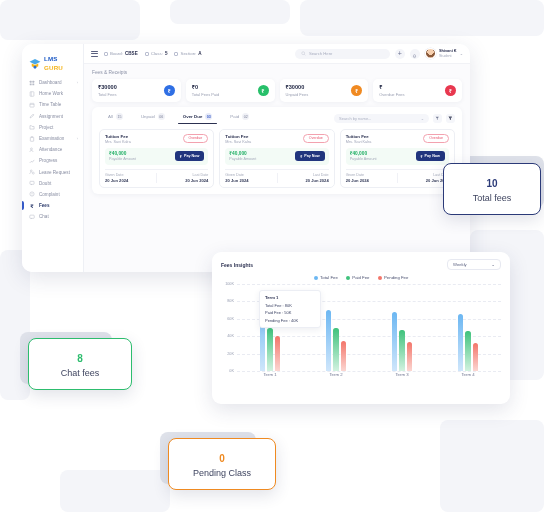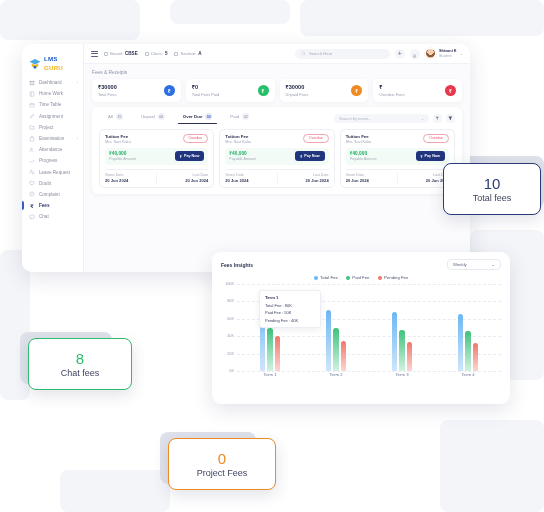--- a/index.html
+++ b/index.html
@@ -165,21 +165,21 @@
     box-shadow:0 2px 6px rgba(40,50,90,.08);}
   .tt-t{ font-size:4.2px; font-weight:bold; color:#2b3050; margin-bottom:2.5px;}
   .tt-r{ font-size:4px; color:#3d4465; margin-top:2.5px;}
 
   
   .callout{
     position:absolute; background:#fff; border-radius:8px;
     display:flex; flex-direction:column; align-items:center; justify-content:center;
     box-shadow:0 5px 16px rgba(40,50,90,.14);
   }
-  .callout .num{ font-size:15px; font-weight:normal; line-height:17px;}
+  .callout .num{ font-size:10px; font-weight:bold; line-height:17px;}
   .callout .cap{ font-size:9px; color:#3f4560; margin-top:1px;}
   #c-total{ left:443px; top:163px; width:98px; height:52px; border:1.5px solid #2b3a78;}
   #c-total .num{ color:#2b3a78;}
   #c-paid{ left:28px; top:338px; width:104px; height:52px; border:1.5px solid #2dbd6e;}
   #c-paid .num{ color:#2dbd6e;}
   #c-pend{ left:168px; top:438px; width:108px; height:52px; border:1.5px solid #ef8a21;}
   #c-pend .num{ color:#ef8a21;}
   .shadowblk{ position:absolute; background:#dfe2ea; border-radius:8px; z-index:-1;}
 
   .feebtn{
@@ -636,16 +636,16 @@
 
   <div class="shadowblk" style="left:20px;top:332px;width:92px;height:52px;"></div>
   <div class="callout" id="c-paid">
     <div class="num">8</div>
     <div class="cap">Chat fees</div>
   </div>
 
   <div class="shadowblk" style="left:160px;top:432px;width:96px;height:52px;"></div>
   <div class="callout" id="c-pend">
     <div class="num">0</div>
-    <div class="cap">Project Fees</div>
+    <div class="cap">Pending Class</div>
   </div>
 
 </div>
 
 </body></html>

